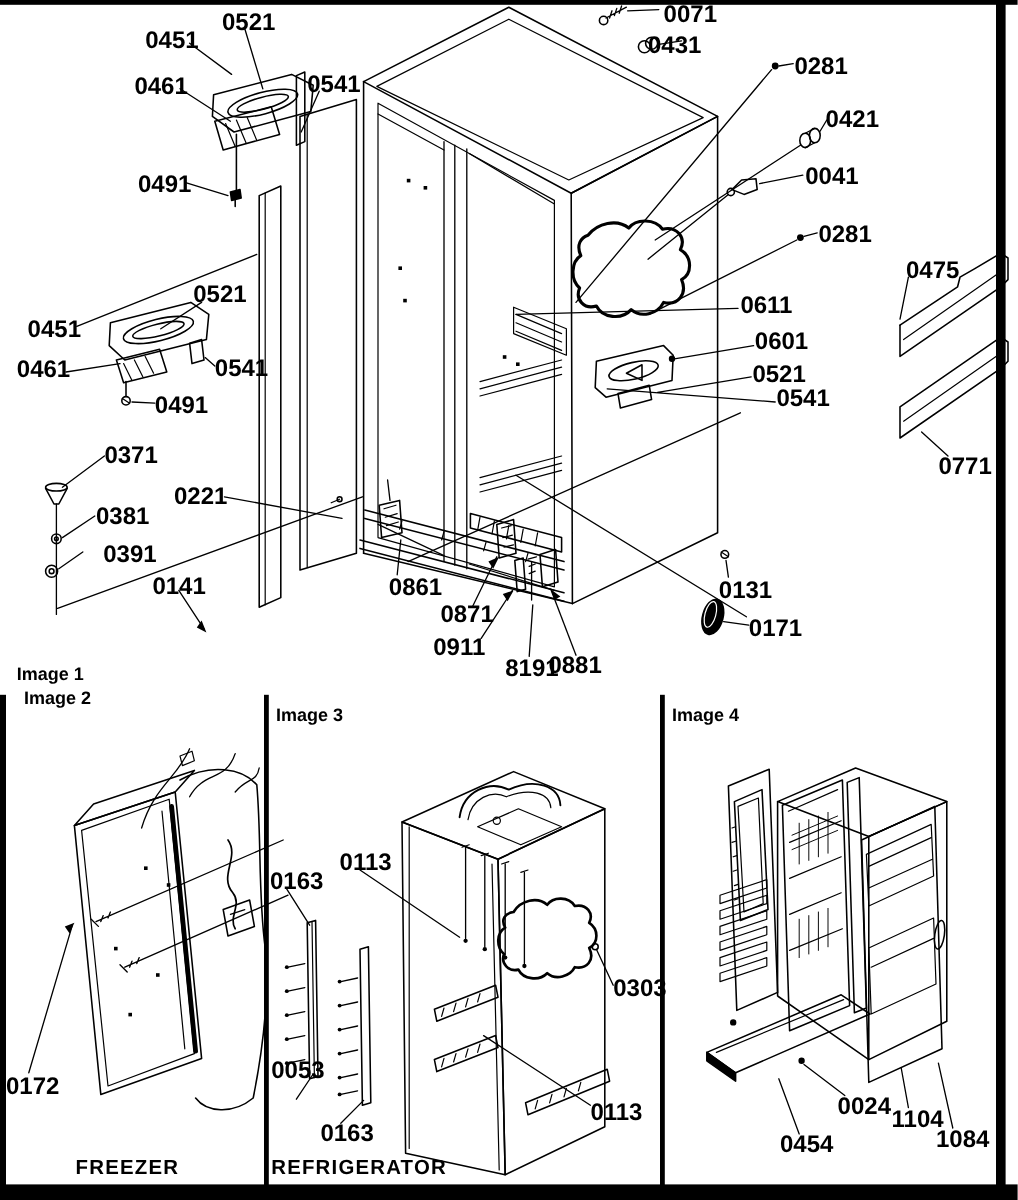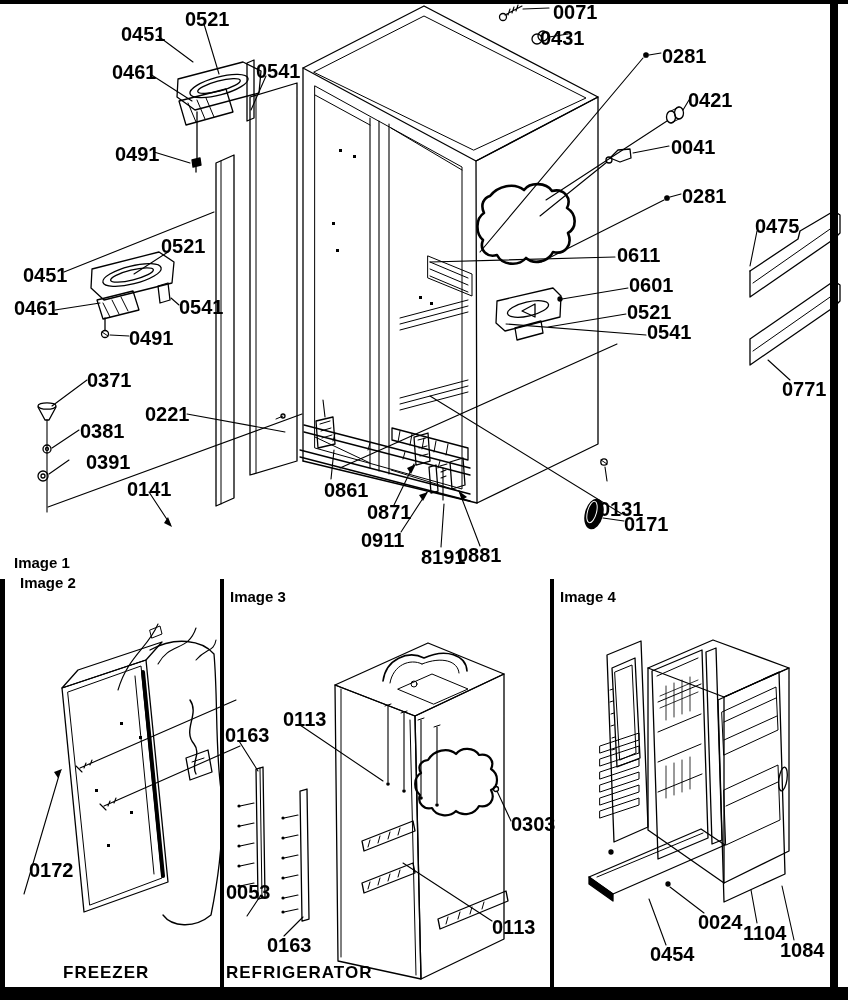--- a/index.html
+++ b/index.html
@@ -323,26 +323,26 @@
 <span class="callout" style="left:87px;top:370px;">0371</span>
 <span class="callout" style="left:80px;top:421px;">0381</span>
 <span class="callout" style="left:70px;top:452px;margin-left:16px;">0391</span>
 <span class="callout" style="left:145px;top:404px;">0221</span>
 <span class="callout" style="left:127px;top:479px;">0141</span>
 <span class="callout" style="left:324px;top:480px;">0861</span>
 <span class="callout" style="left:367px;top:502px;">0871</span>
 <span class="callout" style="left:361px;top:530px;">0911</span>
 <span class="callout" style="left:421px;top:547px;">8191</span>
 <span class="callout" style="left:457px;top:545px;">0881</span>
-<span class="callout" style="left:599px;top:482px;margin-top:17px;">0131</span>
+<span class="callout" style="left:599px;top:482px;">0131</span>
 <span class="callout" style="left:624px;top:514px;">0171</span>
 <span class="sec-title" style="left:14px;top:555px;">Image 1</span>
 
 <span class="sec-title" style="left:20px;top:575px;">Image 2</span>
-<span class="callout" style="left:5px;top:860px;padding-left:24px;">0172</span>
+<span class="callout" style="left:5px;top:896px;">0172</span>
 <span class="caption" style="left:63px;top:964px;">FREEZER</span>
 
 <span class="sec-title" style="left:230px;top:589px;">Image 3</span>
 <span class="callout" style="left:283px;top:709px;">0113</span>
 <span class="callout" style="left:225px;top:725px;">0163</span>
 <span class="callout" style="left:511px;top:814px;">0303</span>
 <span class="callout" style="left:226px;top:882px;">0053</span>
 <span class="callout" style="left:267px;top:935px;">0163</span>
 <span class="callout" style="left:492px;top:917px;">0113</span>
 <span class="caption" style="left:226px;top:964px;">REFRIGERATOR</span>

